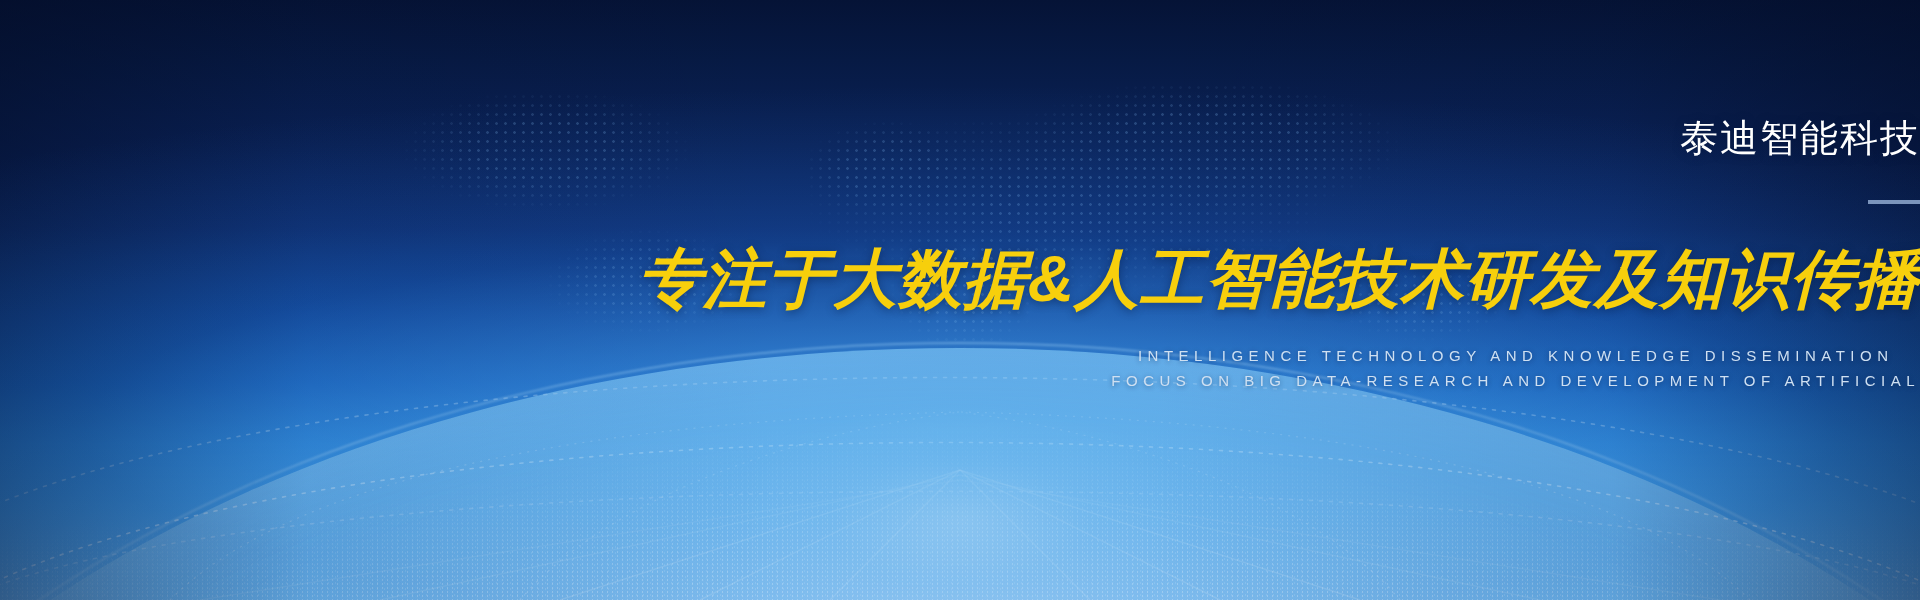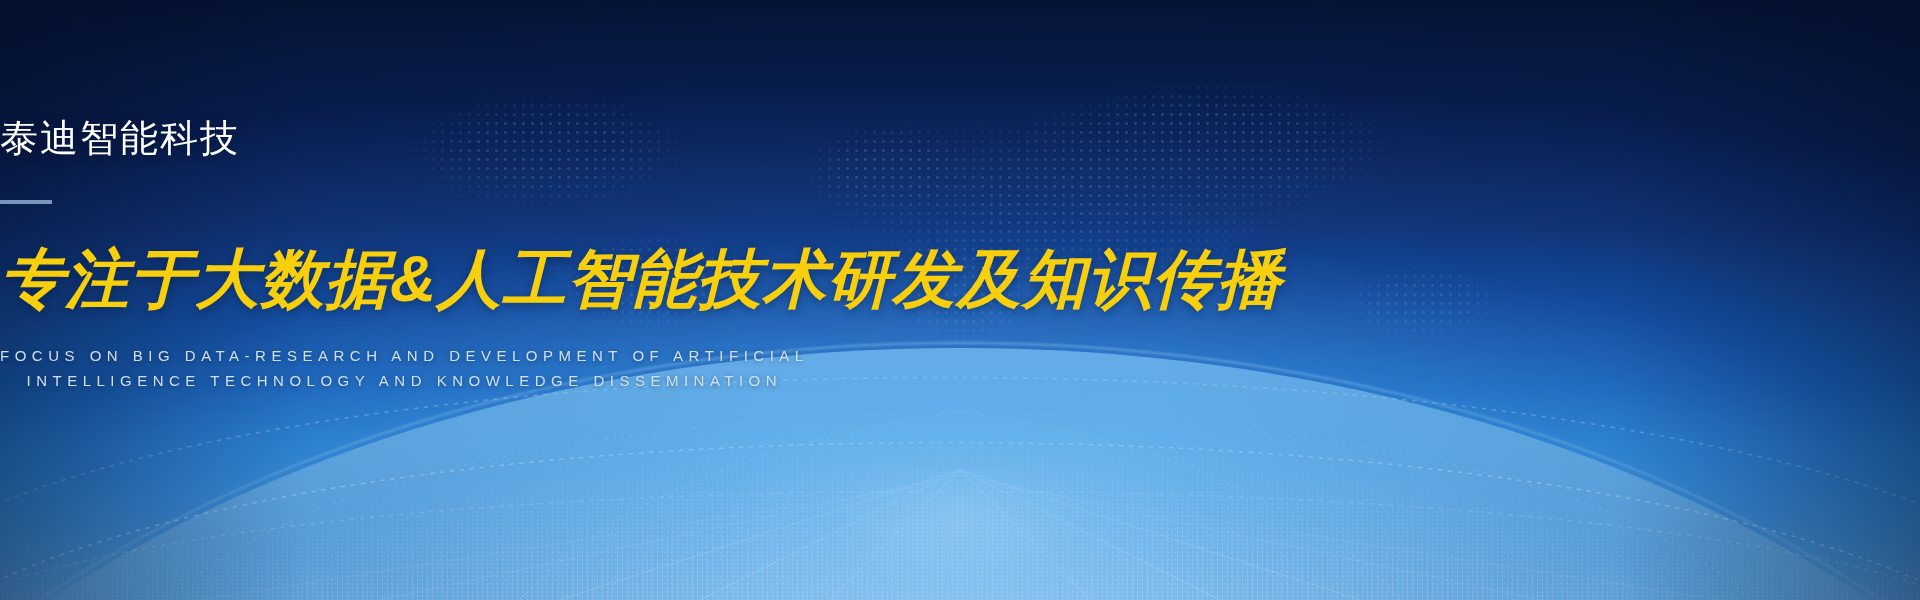--- a/index.html
+++ b/index.html
@@ -138,21 +138,21 @@
       rgba(120,190,240,0.0) 78%);
     filter:blur(6px);
   }
 
   
   #rays { position:absolute; inset:0; }
 
   
   #content {
     position:absolute; inset:0;
-    display:flex; flex-direction:column; align-items:flex-start;
+    display:flex; flex-direction:column; align-items:flex-end;
     z-index:5;
   }
   #brand {
     margin-top:118px;
     font-size:38px; line-height:1.1;
     color:#ffffff; letter-spacing:2px; font-weight:400;
     text-shadow:0 1px 8px rgba(0,20,60,0.55);
   }
   #divider {
     margin-top:40px;
@@ -225,18 +225,18 @@
     <div id="city-glow"></div>
   </div>
 
   <div id="vignette"></div>
 
   <div id="content">
     <div id="brand">泰迪智能科技</div>
     <div id="divider"></div>
     <div id="headline">专注于大数据&amp;人工智能技术研发及知识传播</div>
     <div id="sub">
+      <div class="subline">INTELLIGENCE TECHNOLOGY AND KNOWLEDGE DISSEMINATION</div>
       <div class="subline">FOCUS ON BIG DATA-RESEARCH AND DEVELOPMENT OF ARTIFICIAL</div>
-      <div class="subline">INTELLIGENCE TECHNOLOGY AND KNOWLEDGE DISSEMINATION</div>
     </div>
   </div>
 
 </div>
 
 </body></html>

